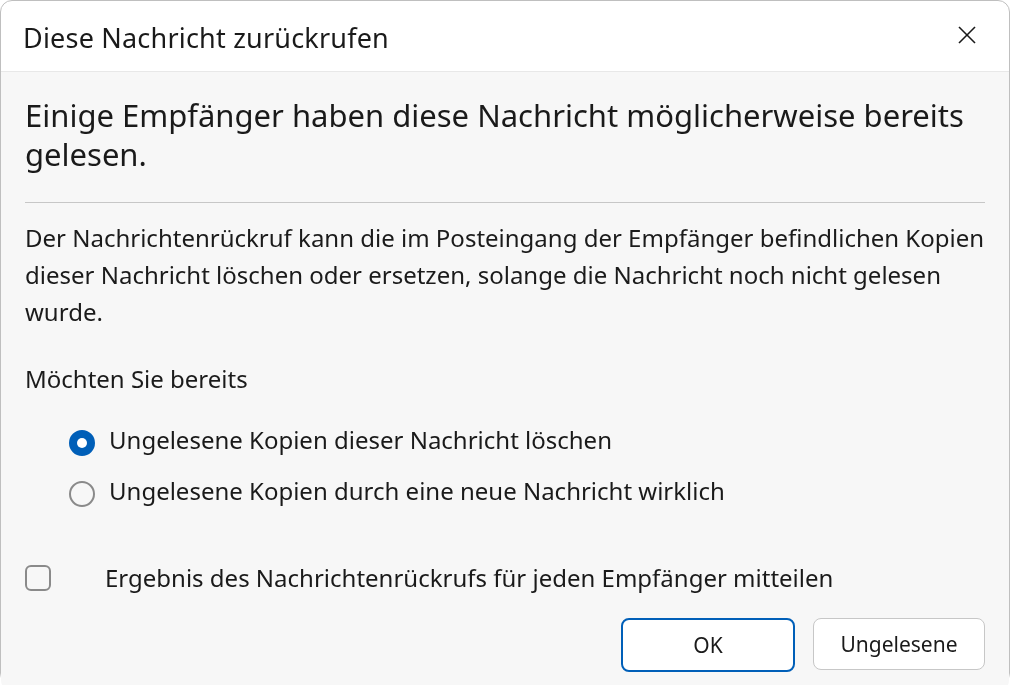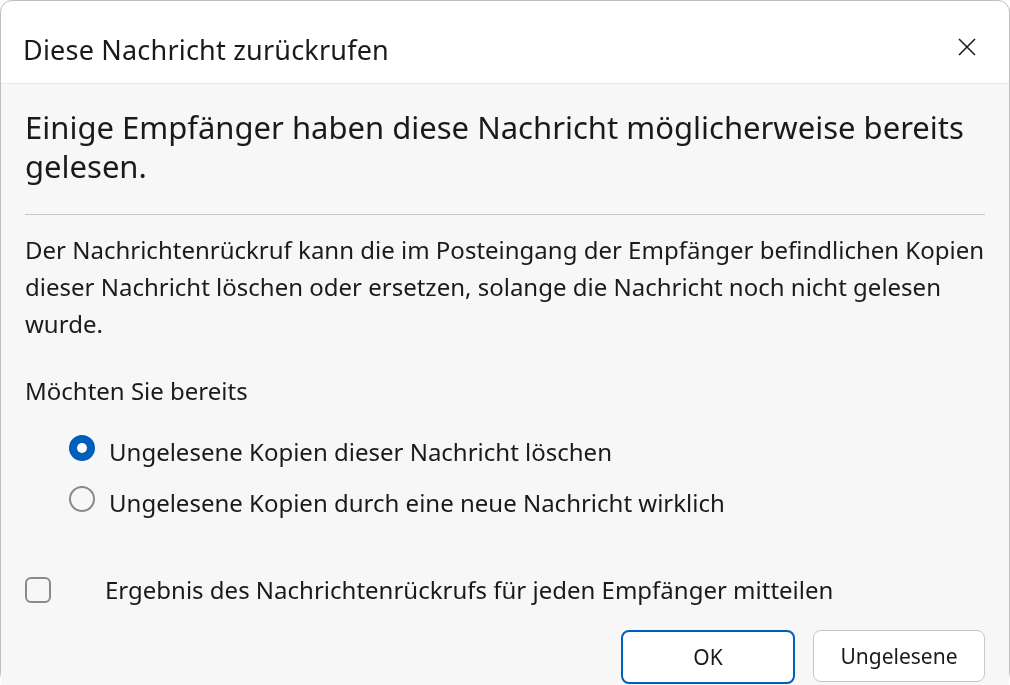--- a/index.html
+++ b/index.html
@@ -19,21 +19,21 @@
     border: 1px solid #bfbfbf;
     border-radius: 12px;
     background: #ffffff;
     display: flex;
     flex-direction: column;
   }
   .titlebar {
     display: flex;
     align-items: center;
     justify-content: space-between;
-    padding: 28px 22px 14px 22px;
+    padding: 16px 22px 14px 22px;
     border-bottom: 1px solid #e8e8e8;
   }
   .titlebar .title {
     font-size: 27px;
     font-weight: 400;
     letter-spacing: 0.2px;
   }
   .close-btn {
     width: 40px;
     height: 40px;
@@ -77,21 +77,21 @@
     font-size: 24px;
     color: #1b1b1b;
     margin-bottom: 28px;
   }
   .radio-group {
     padding-left: 44px;
     margin-bottom: 36px;
   }
   .radio-item {
     display: flex;
-    align-items: flex-start;
+    align-items: flex-end;
     gap: 14px;
     margin-bottom: 18px;
     cursor: pointer;
   }
   .radio-circle {
     width: 26px;
     height: 26px;
     border-radius: 50%;
     border: 2px solid #8a8a8a;
     box-sizing: border-box;

